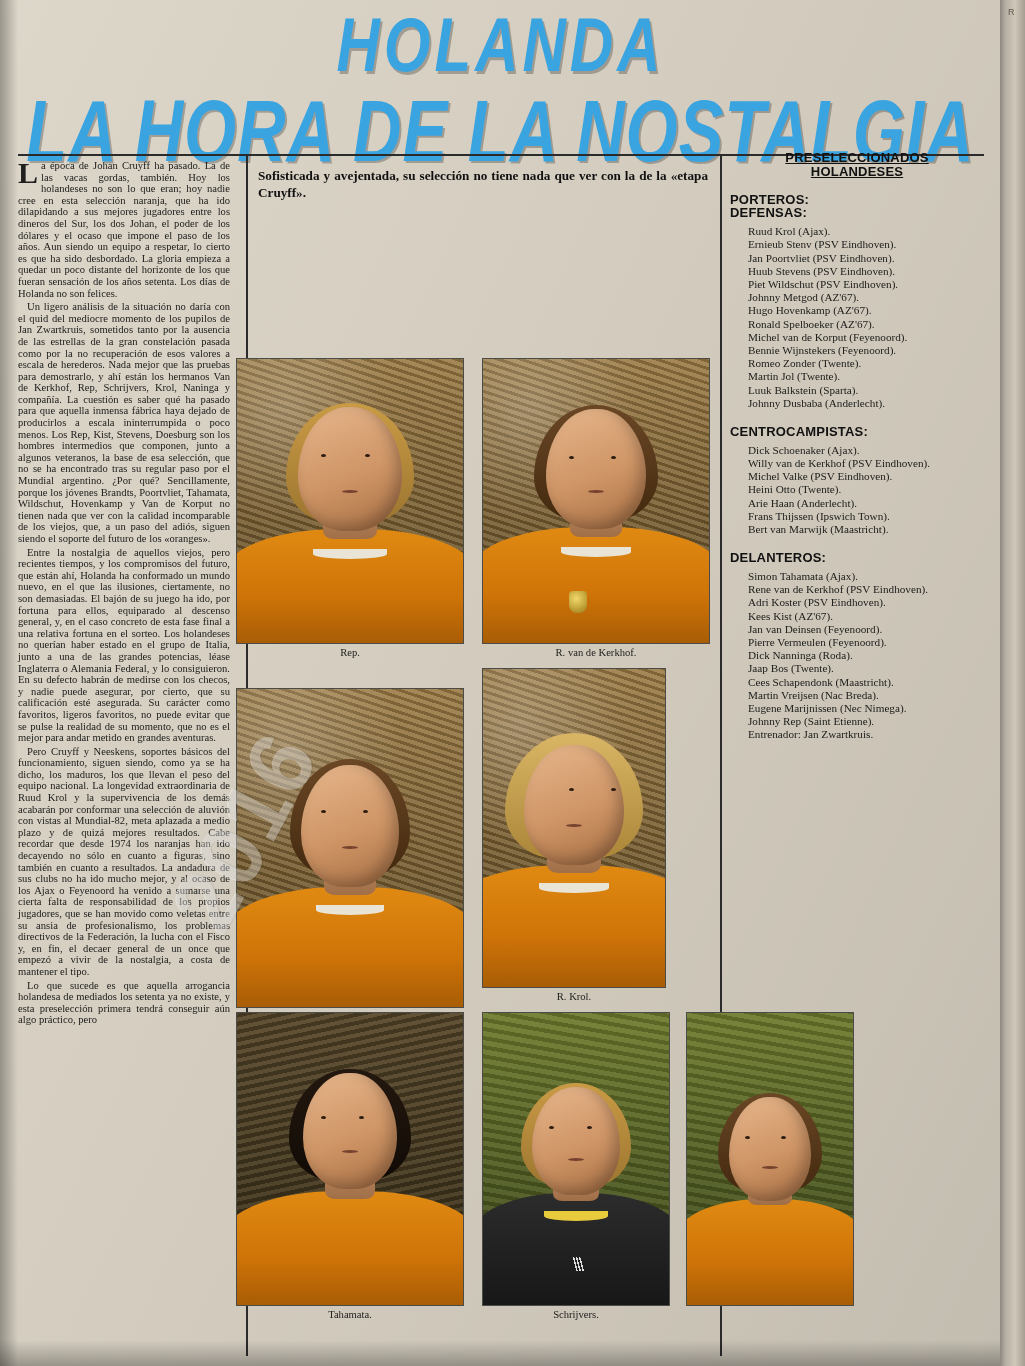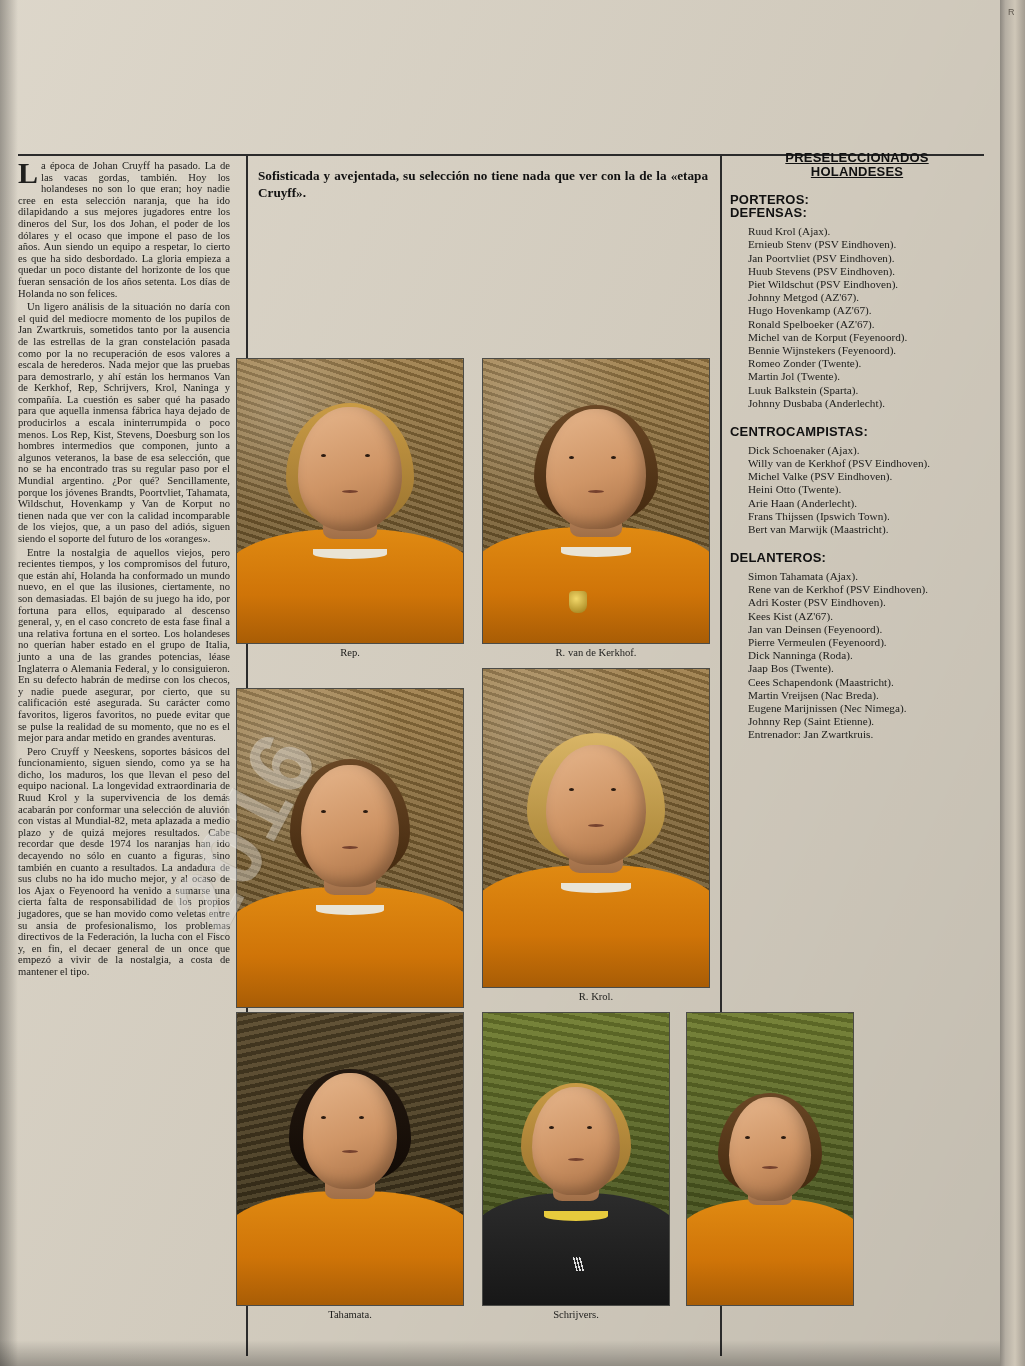--- a/index.html
+++ b/index.html
@@ -269,33 +269,38 @@
     pointer-events: none;
     text-shadow: 1px 1px 0 rgba(0,0,0,.08);
   }
 </style>
 </head>
 <body>
 
 <div id="page">
   <div class="paper"></div>
 
+  <div class="headline">
+    <span class="l1">HOLANDA</span>
+    <span class="l2">LA HORA DE LA NOSTALGIA</span>
+  </div>
 
   <div class="rule" style="left:18px; top:154px; width:966px; height:2px;"></div>
   <div class="rule" style="left:246px; top:156px; width:1.5px; height:1200px;"></div>
   <div class="rule" style="left:720px; top:156px; width:1.5px; height:1200px;"></div>
 
   <div class="col" id="col-left">
     <p class="first">
       <span class="dropcap">L</span>
       <span>a época de Johan Cruyff ha pasado. La de las vacas gordas, también. Hoy los holandeses no son lo que eran; hoy nadie cree en esta selección naranja, que ha ido dilapidando a sus mejores jugadores entre los dineros del Sur, los dos Johan, el poder de los dólares y el ocaso que impone el paso de los años. Aun siendo un equipo a respetar, lo cierto es que ha sido desbordado. La gloria empieza a quedar un poco distante del horizonte de los que fueran sensación de los años setenta. Los días de Holanda no son felices.</span>
     </p>
     <p><span>Un ligero análisis de la situación no daría con el quid del mediocre momento de los pupilos de Jan Zwartkruis, sometidos tanto por la ausencia de las estrellas de la gran constelación pasada como por la no recuperación de esos valores a escala de herederos. Nada mejor que las pruebas para demostrarlo, y ahí están los hermanos Van de Kerkhof, Rep, Schrijvers, Krol, Naninga y compañía. La cuestión es saber qué ha pasado para que aquella inmensa fábrica haya dejado de producirlos a escala ininterrumpida o poco menos. Los Rep, Kist, Stevens, Doesburg son los hombres intermedios que componen, junto a algunos veteranos, la base de esa selección, que no se ha encontrado tras su regular paso por el Mundial argentino. ¿Por qué? Sencillamente, porque los jóvenes Brandts, Poortvliet, Tahamata, Wildschut, Hovenkamp y Van de Korput no tienen nada que ver con la calidad incomparable de los viejos, que, a un paso del adiós, siguen siendo el soporte del futuro de los «oranges».</span></p>
     <p><span>Entre la nostalgia de aquellos viejos, pero recientes tiempos, y los compromisos del futuro, que están ahí, Holanda ha conformado un mundo nuevo, en el que las ilusiones, ciertamente, no son demasiadas. El bajón de su juego ha ido, por fortuna para ellos, equiparado al descenso general, y, en el caso concreto de esta fase final a una relativa fortuna en el sorteo. Los holandeses no querían haber estado en el grupo de Italia, junto a una de las grandes potencias, léase Inglaterra o Alemania Federal, y lo consiguieron. En su defecto habrán de medirse con los checos, y nadie puede asegurar, por cierto, que su calificación esté asegurada. Su carácter como favoritos, ligeros favoritos, no puede evitar que se pulse la realidad de su momento, que no es el mejor para andar metido en grandes aventuras.</span></p>
     <p><span>Pero Cruyff y Neeskens, soportes básicos del funcionamiento, siguen siendo, como ya se ha dicho, los maduros, los que llevan el peso del equipo nacional. La longevidad extraordinaria de Ruud Krol y la supervivencia de los demás acabarán por conformar una selección de aluvión con vistas al Mundial-82, meta aplazada a medio plazo y de quizá mejores resultados. Cabe recordar que desde 1974 los naranjas han ido decayendo no sólo en cuanto a figuras, sino también en cuanto a resultados. La andadura de sus clubs no ha ido mucho mejor, y al ocaso de los Ajax o Feyenoord ha venido a sumarse una cierta falta de responsabilidad de los propios jugadores, que se han movido como veletas entre su ansia de profesionalismo, los problemas directivos de la Federación, la lucha con el Fisco y, en fin, el decaer general de un once que empezó a vivir de la nostalgia, a costa de mantener el tipo.</span></p>
+    <p><span>Lo que sucede es que aquella arrogancia holandesa de mediados los setenta ya no existe, y esta preselección primera tendrá conseguir aún algo práctico, pero</span></p>
   </div>
 
   <div class="col" id="col-mid-intro">
     <p>Sofisticada y avejentada, su selección no tiene nada que ver con la de la «etapa Cruyff».</p>
   </div>
 
   <div class="photo-grid">
 
     <div class="photo-cell" style="left:0px; top:0px; width:228px;">
       <div class="photo-frame" style="height:284px;">
@@ -336,21 +341,21 @@
         <div class="hair brown" style="bottom:130px;width:120px;height:118px;"></div>
         <div class="head" style="bottom:120px;width:98px;height:122px;"></div>
         <div class="eye" style="left:84px;bottom:194px;"></div>
         <div class="eye" style="left:126px;bottom:194px;"></div>
         <div class="mouth" style="bottom:158px;"></div>
         <div class="collar white" style="bottom:92px;width:68px;"></div>
       </div>
       <div class="caption">Kees Kist.</div>
     </div>
 
-    <div class="photo-cell" style="left:246px; top:310px; width:228px;">
+    <div class="photo-cell" style="left:246px; top:310px; width:184px;">
       <div class="photo-frame" style="height:318px;">
         <div class="bg-crowd"></div>
         <div class="torso orange" style="width:250px;height:128px;"></div>
         <div class="neck" style="bottom:114px;width:54px;height:42px;"></div>
         <div class="hair lightblond" style="bottom:128px;width:138px;height:126px;"></div>
         <div class="head" style="bottom:122px;width:100px;height:120px;"></div>
         <div class="eye" style="left:86px;bottom:196px;"></div>
         <div class="eye" style="left:128px;bottom:196px;"></div>
         <div class="mouth" style="bottom:160px;"></div>
         <div class="collar white" style="bottom:94px;width:70px;"></div>

